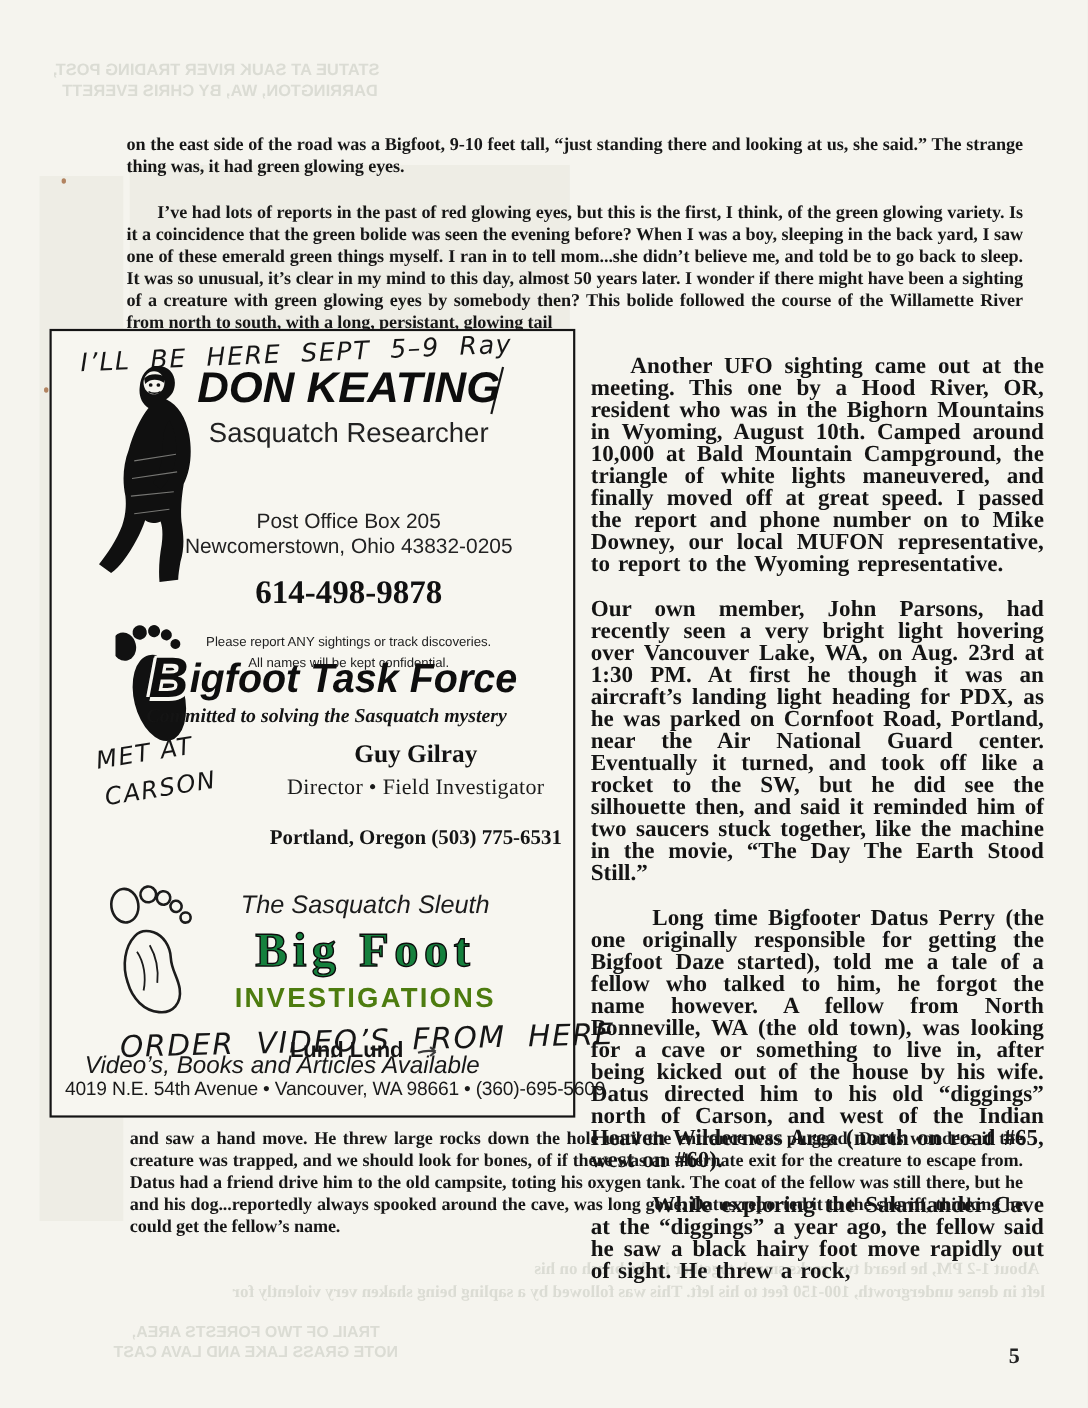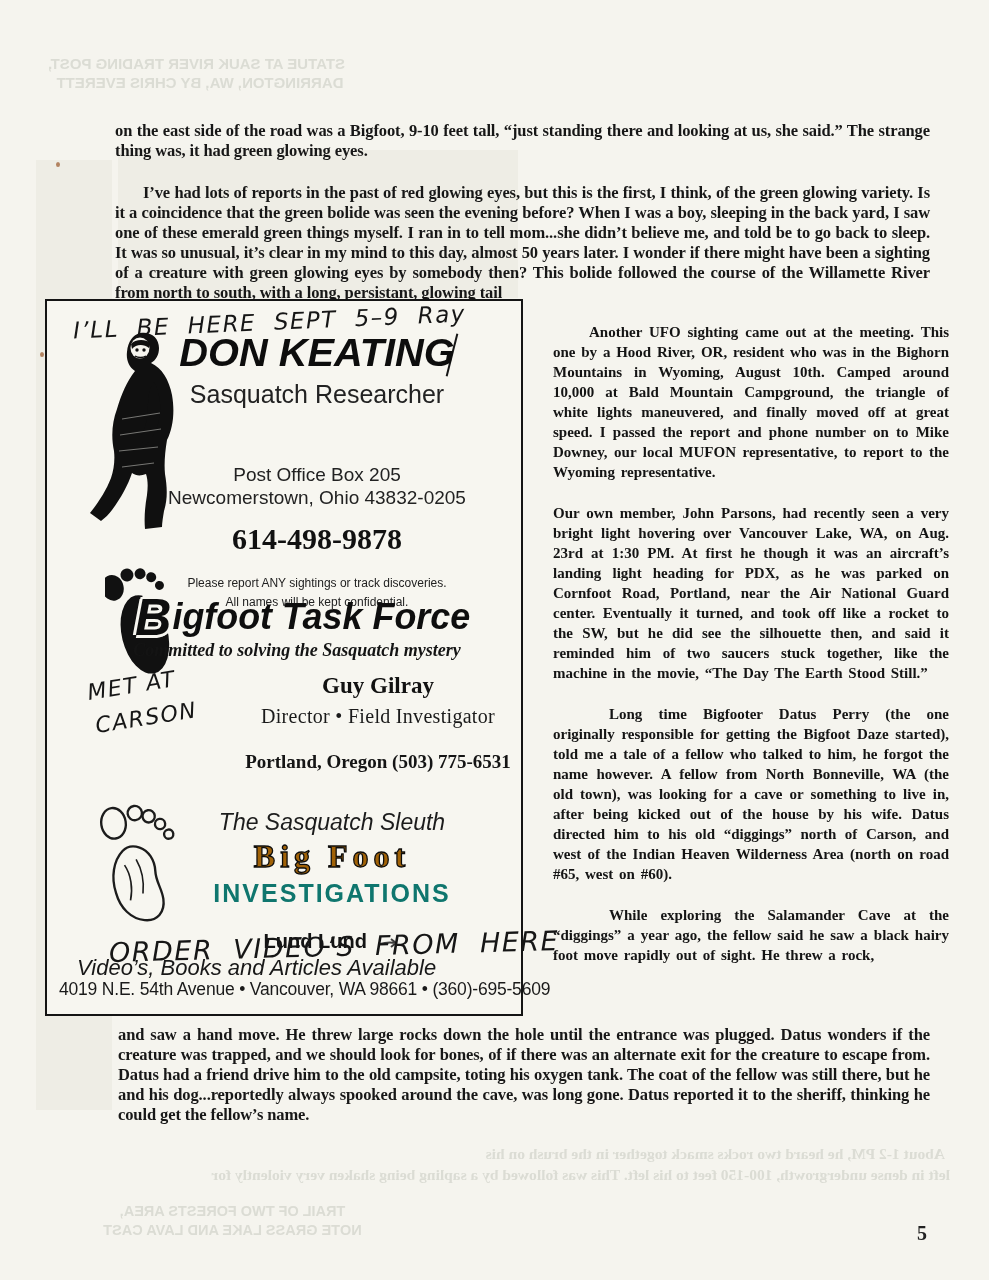--- a/index.html
+++ b/index.html
@@ -10,22 +10,22 @@
   }
   
   .para {
     position:absolute; font-weight:bold; text-align:justify;
     font-size:16.5px; line-height:20px; color:#171717;
     letter-spacing:-0.1px;
   }
   .indent-sm { text-indent:28px; }
   .col { position:absolute; left:537px; top:322px; width:412px; }
   .col p {
-    margin:0 0 21px 16px; font-weight:bold; text-align:justify;
-    font-size:15px; line-height:20px; color:#141414; word-spacing:2px;
+    margin:0 0 21px 0; font-weight:bold; text-align:justify;
+    font-size:21px; line-height:20px; color:#141414; word-spacing:2px;
   }
   .ind36 { text-indent:36px; }
   .ind56 { text-indent:56px; }
   
   .ghost {
     position:absolute; transform:scaleX(-1); font-weight:bold;
     color:#dbdcd4; white-space:nowrap;
   }
   .ghost-sans { font-family:"Liberation Sans", sans-serif; }
   .ghost-rect { position:absolute; background:rgba(213,213,202,0.22); }
@@ -65,24 +65,24 @@
     position:absolute; left:0; top:339px; width:474px; text-align:center;
     font-weight:bold; font-style:italic; font-size:18px; color:#141414; padding-left:26px; box-sizing:border-box;
   }
   .tf-person { position:absolute; left:196px; top:372px; width:270px; text-align:center; }
   .tf-name  { font-weight:bold; font-size:23px; color:#121212; }
   .tf-role  { font-size:20px; color:#1a1a1a; margin-top:6px; letter-spacing:0.3px; }
   .tf-loc   { font-weight:bold; font-size:19px; color:#151515; margin-top:23px; }
   .inv-col { position:absolute; left:140px; top:508px; width:290px; text-align:center; }
   .inv-tag { font-family:"Liberation Sans", sans-serif; font-style:italic; font-size:23px; color:#1c1c1c; }
   .inv-name {
-    font-size:32px; font-weight:bold; letter-spacing:5px; color:#a16207;
+    font-size:44px; font-weight:bold; letter-spacing:5px; color:#15803d;
     -webkit-text-stroke:1.3px #0c0c0c; margin-top:2px; white-space:nowrap;
   }
-  .inv-sub { font-family:"Liberation Sans", sans-serif; font-weight:bold; font-size:25px; letter-spacing:2px; color:#0f766e; margin-top:4px; }
+  .inv-sub { font-family:"Liberation Sans", sans-serif; font-weight:bold; font-size:25px; letter-spacing:2px; color:#4d7c0f; margin-top:4px; }
   .inv-person { font-family:"Liberation Sans", sans-serif; font-weight:bold; font-size:20px; color:#141414; margin-top:22px; }
   .inv-services { position:absolute; left:30px; top:654px; width:414px; text-align:left;
     font-family:"Liberation Sans", sans-serif; font-style:italic; font-size:22px; color:#181818; white-space:nowrap; }
   .inv-address { position:absolute; left:12px; top:678px; width:450px; text-align:center;
     font-family:"Liberation Sans", sans-serif; font-size:17.5px; color:#1a1a1a; white-space:nowrap; letter-spacing:-0.2px; }
   .pageno { position:absolute; right:62px; top:1222px; font-size:20px; font-weight:bold; color:#222; }
 </style>
 </head>
 <body>
 

